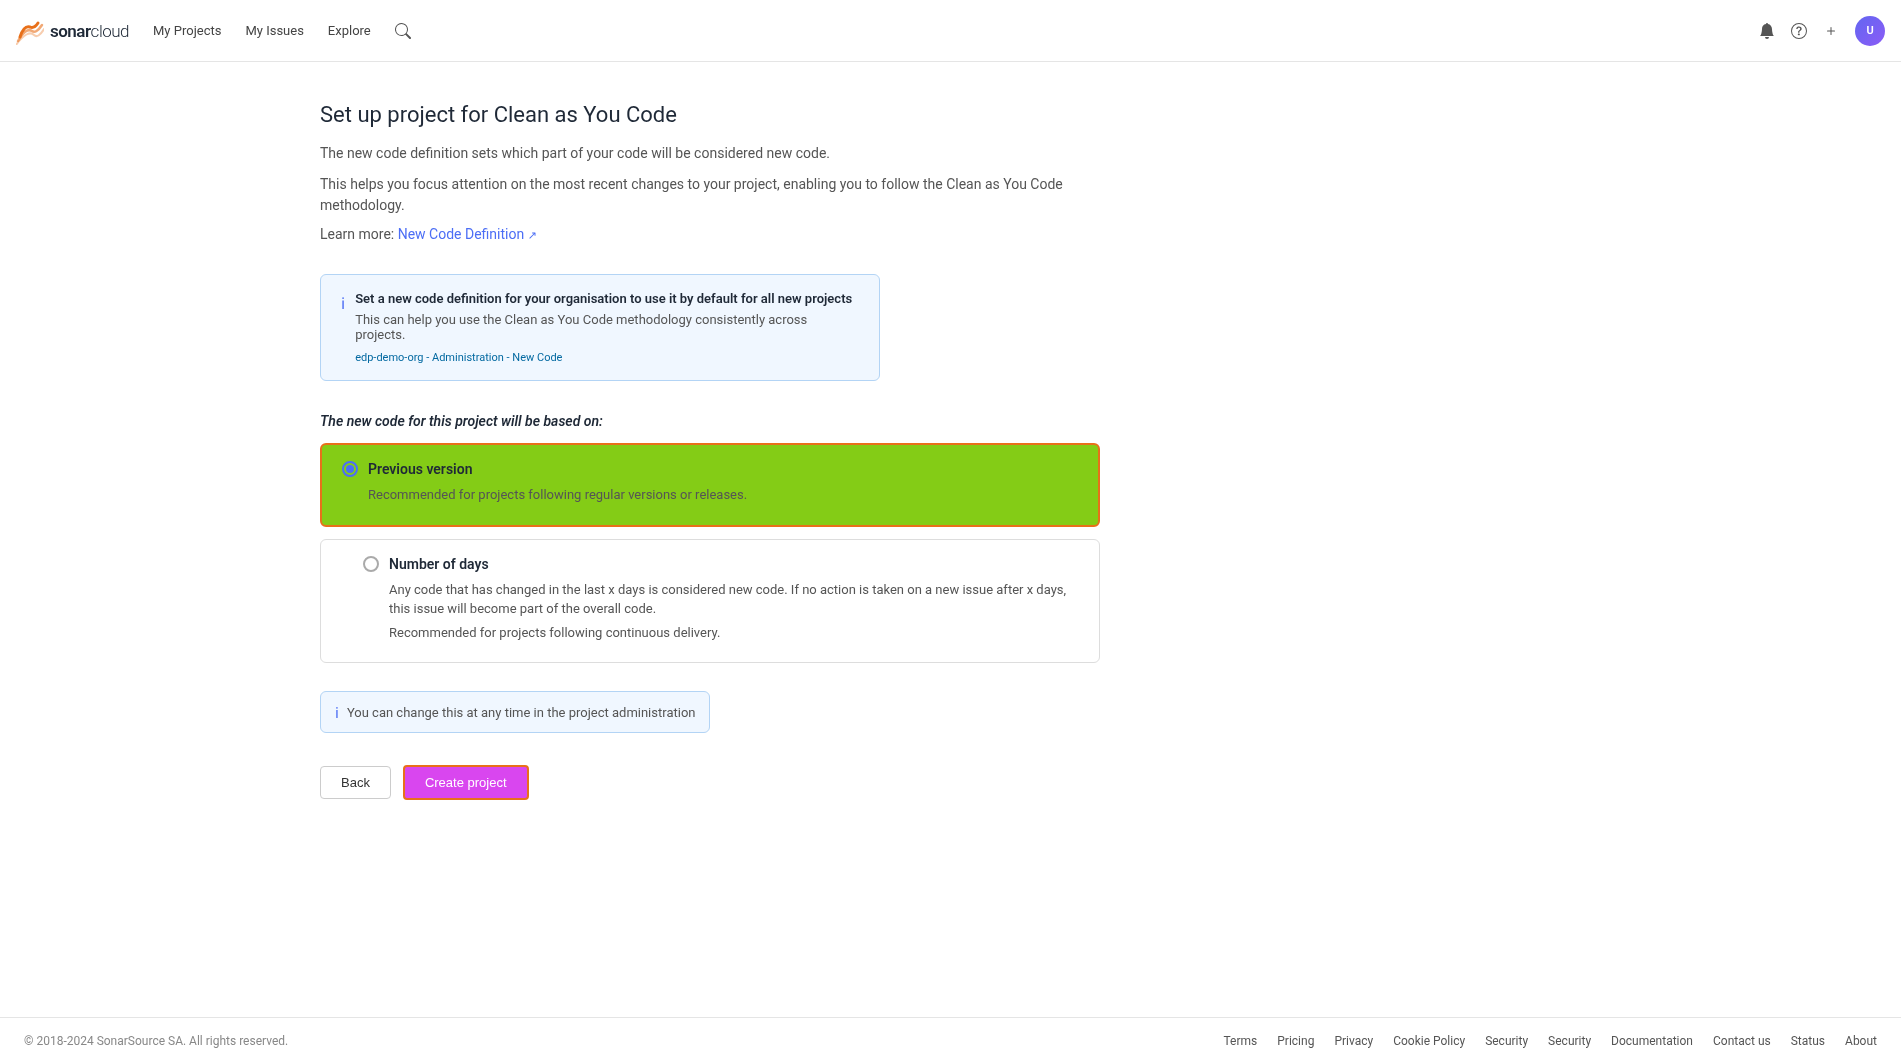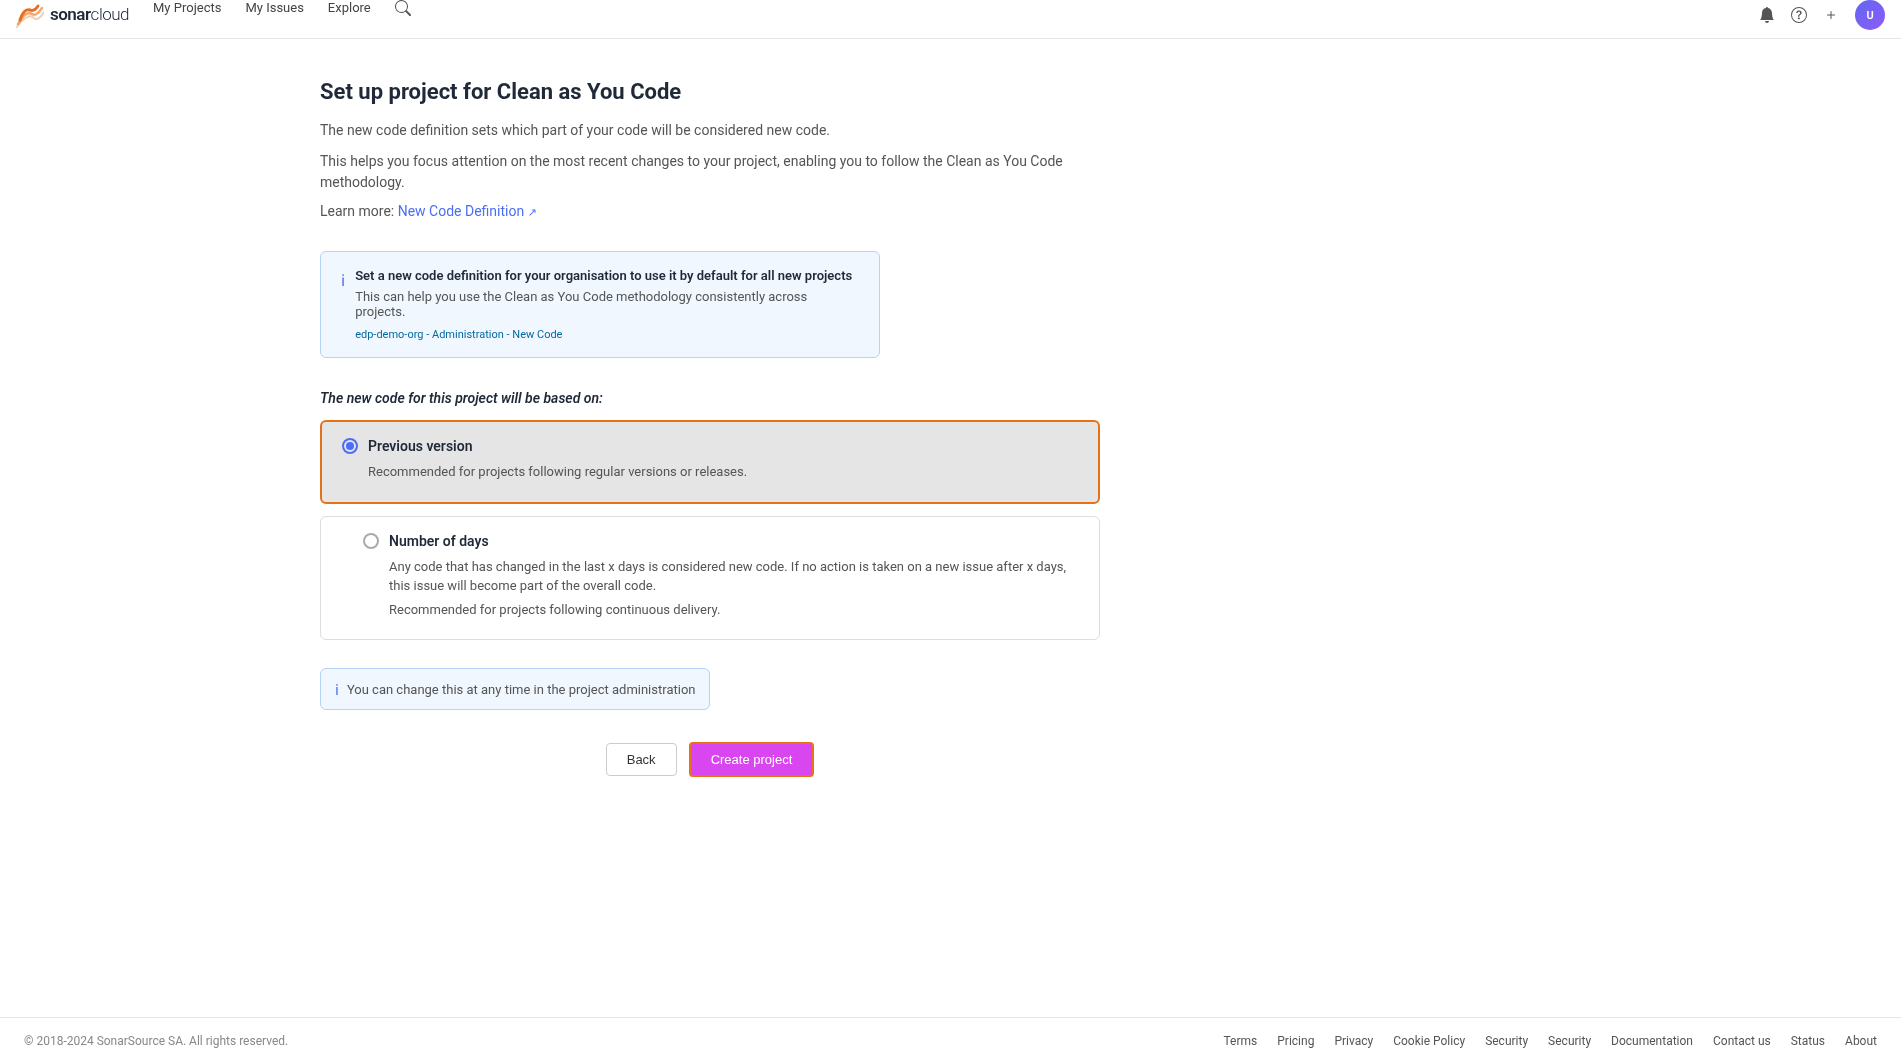--- a/index.html
+++ b/index.html
@@ -1,35 +1,35 @@
 <!DOCTYPE html>
 <html><head>
   <meta charset="utf-8">
   <style>
     * { box-sizing: border-box; margin: 0; padding: 0; }
     body { font-family: -apple-system, BlinkMacSystemFont, 'Segoe UI', Roboto, sans-serif; font-size: 14px; color: #333; background: #fff; min-height: 1064px; display: flex; flex-direction: column; }
 
     
     .navbar {
-      display: flex; align-items: flex-start; height: 39px;
+      display: flex; align-items: center; height: 62px;
       border-bottom: 1px solid #e5e5e5; padding: 0 16px; gap: 24px;
       position: relative;
     }
     .navbar-brand { display: flex; align-items: center; gap: 6px; text-decoration: none; }
     .brand-text { font-size: 17px; font-weight: 600; color: #1f2937; letter-spacing: -0.5px; }
     .brand-cloud { font-size: 17px; font-weight: 300; color: #1f2937; }
     .nav-link { font-size: 13px; color: #444; text-decoration: none; cursor: pointer; }
     .navbar-right { margin-left: auto; display: flex; align-items: center; gap: 16px; }
     .icon-btn { background: none; border: none; cursor: pointer; color: #555; font-size: 16px; display: flex; align-items: center; }
     .avatar { width: 30px; height: 30px; border-radius: 50%; background: linear-gradient(135deg, #6366f1, #8b5cf6); display: flex; align-items: center; justify-content: center; color: #fff; font-size: 11px; font-weight: 600; }
 
     
     .main-content { flex: 1; padding: 40px 0 60px 320px; max-width: 1100px; }
 
-    .page-title { font-size: 22px; font-weight: 700; color: #1f2937; margin-bottom: 16px; }
+    .page-title { font-size: 22px; font-weight: 400; color: #1f2937; margin-bottom: 16px; }
     .page-desc { font-size: 14px; color: #555; margin-bottom: 10px; line-height: 1.5; }
     .page-desc-2 { font-size: 14px; color: #555; margin-bottom: 10px; line-height: 1.5; }
     .learn-more { font-size: 14px; color: #555; margin-bottom: 32px; }
     .learn-more a { color: #4c6ef5; text-decoration: none; }
     .ext-icon { font-size: 11px; }
 
     
     .info-box {
       border: 1px solid #b3d4f5; background: #f0f7ff; border-radius: 6px;
       padding: 16px 20px; margin-bottom: 32px; max-width: 560px;
@@ -41,21 +41,21 @@
     .info-box-link { color: #0369a1; text-decoration: none; font-size: 11px; }
 
     
     .section-label { font-size: 14px; font-weight: 600; color: #1f2937; margin-bottom: 14px; font-style: italic; }
 
     
     .option-card {
       border: 1px solid #e0e0e0; border-radius: 6px; padding: 16px 20px;
       margin-bottom: 12px; max-width: 800px; cursor: pointer;
     }
-    .option-card.selected { border: 2px solid #e8701a; background: #e5e5e5; }
+    .option-card.selected { border: 2px solid #e8701a; background: #84cc16; }
     .option-card:not(.selected) { border: 1px solid #ddd; background: #fff; padding-left: 42px; }
     .option-header { display: flex; align-items: center; gap: 10px; margin-bottom: 8px; }
     .radio-btn {
       width: 16px; height: 16px; border-radius: 50%; border: 2px solid #aaa;
       display: flex; align-items: center; justify-content: center; flex-shrink: 0;
     }
     .radio-btn.checked { border-color: #4c6ef5; }
     .radio-btn.checked::after {
       content: ''; width: 8px; height: 8px; border-radius: 50%; background: #4c6ef5;
     }
@@ -64,21 +64,21 @@
 
     
     .info-note {
       display: inline-flex; align-items: center; gap: 8px;
       background: #f0f7ff; border: 1px solid #b3d4f5; border-radius: 6px;
       padding: 10px 14px; font-size: 13px; color: #555; margin-bottom: 24px; margin-top: 16px;
     }
     .info-note-icon { color: #4c6ef5; font-size: 15px; }
 
     
-    .btn-row { display: flex; align-items: center; gap: 12px; margin-top: 8px; justify-content: center; }
+    .btn-row { display: flex; align-items: center; gap: 12px; margin-top: 8px; }
     .btn-back {
       padding: 8px 20px; border: 1px solid #ccc; background: #fff;
       border-radius: 4px; font-size: 13px; color: #333; cursor: pointer;
     }
     .btn-create {
       padding: 8px 20px; border: 2px solid #e8701a; background: #d946ef;
       border-radius: 4px; font-size: 13px; color: #fff; cursor: pointer; font-weight: 500;
     }
 
     

